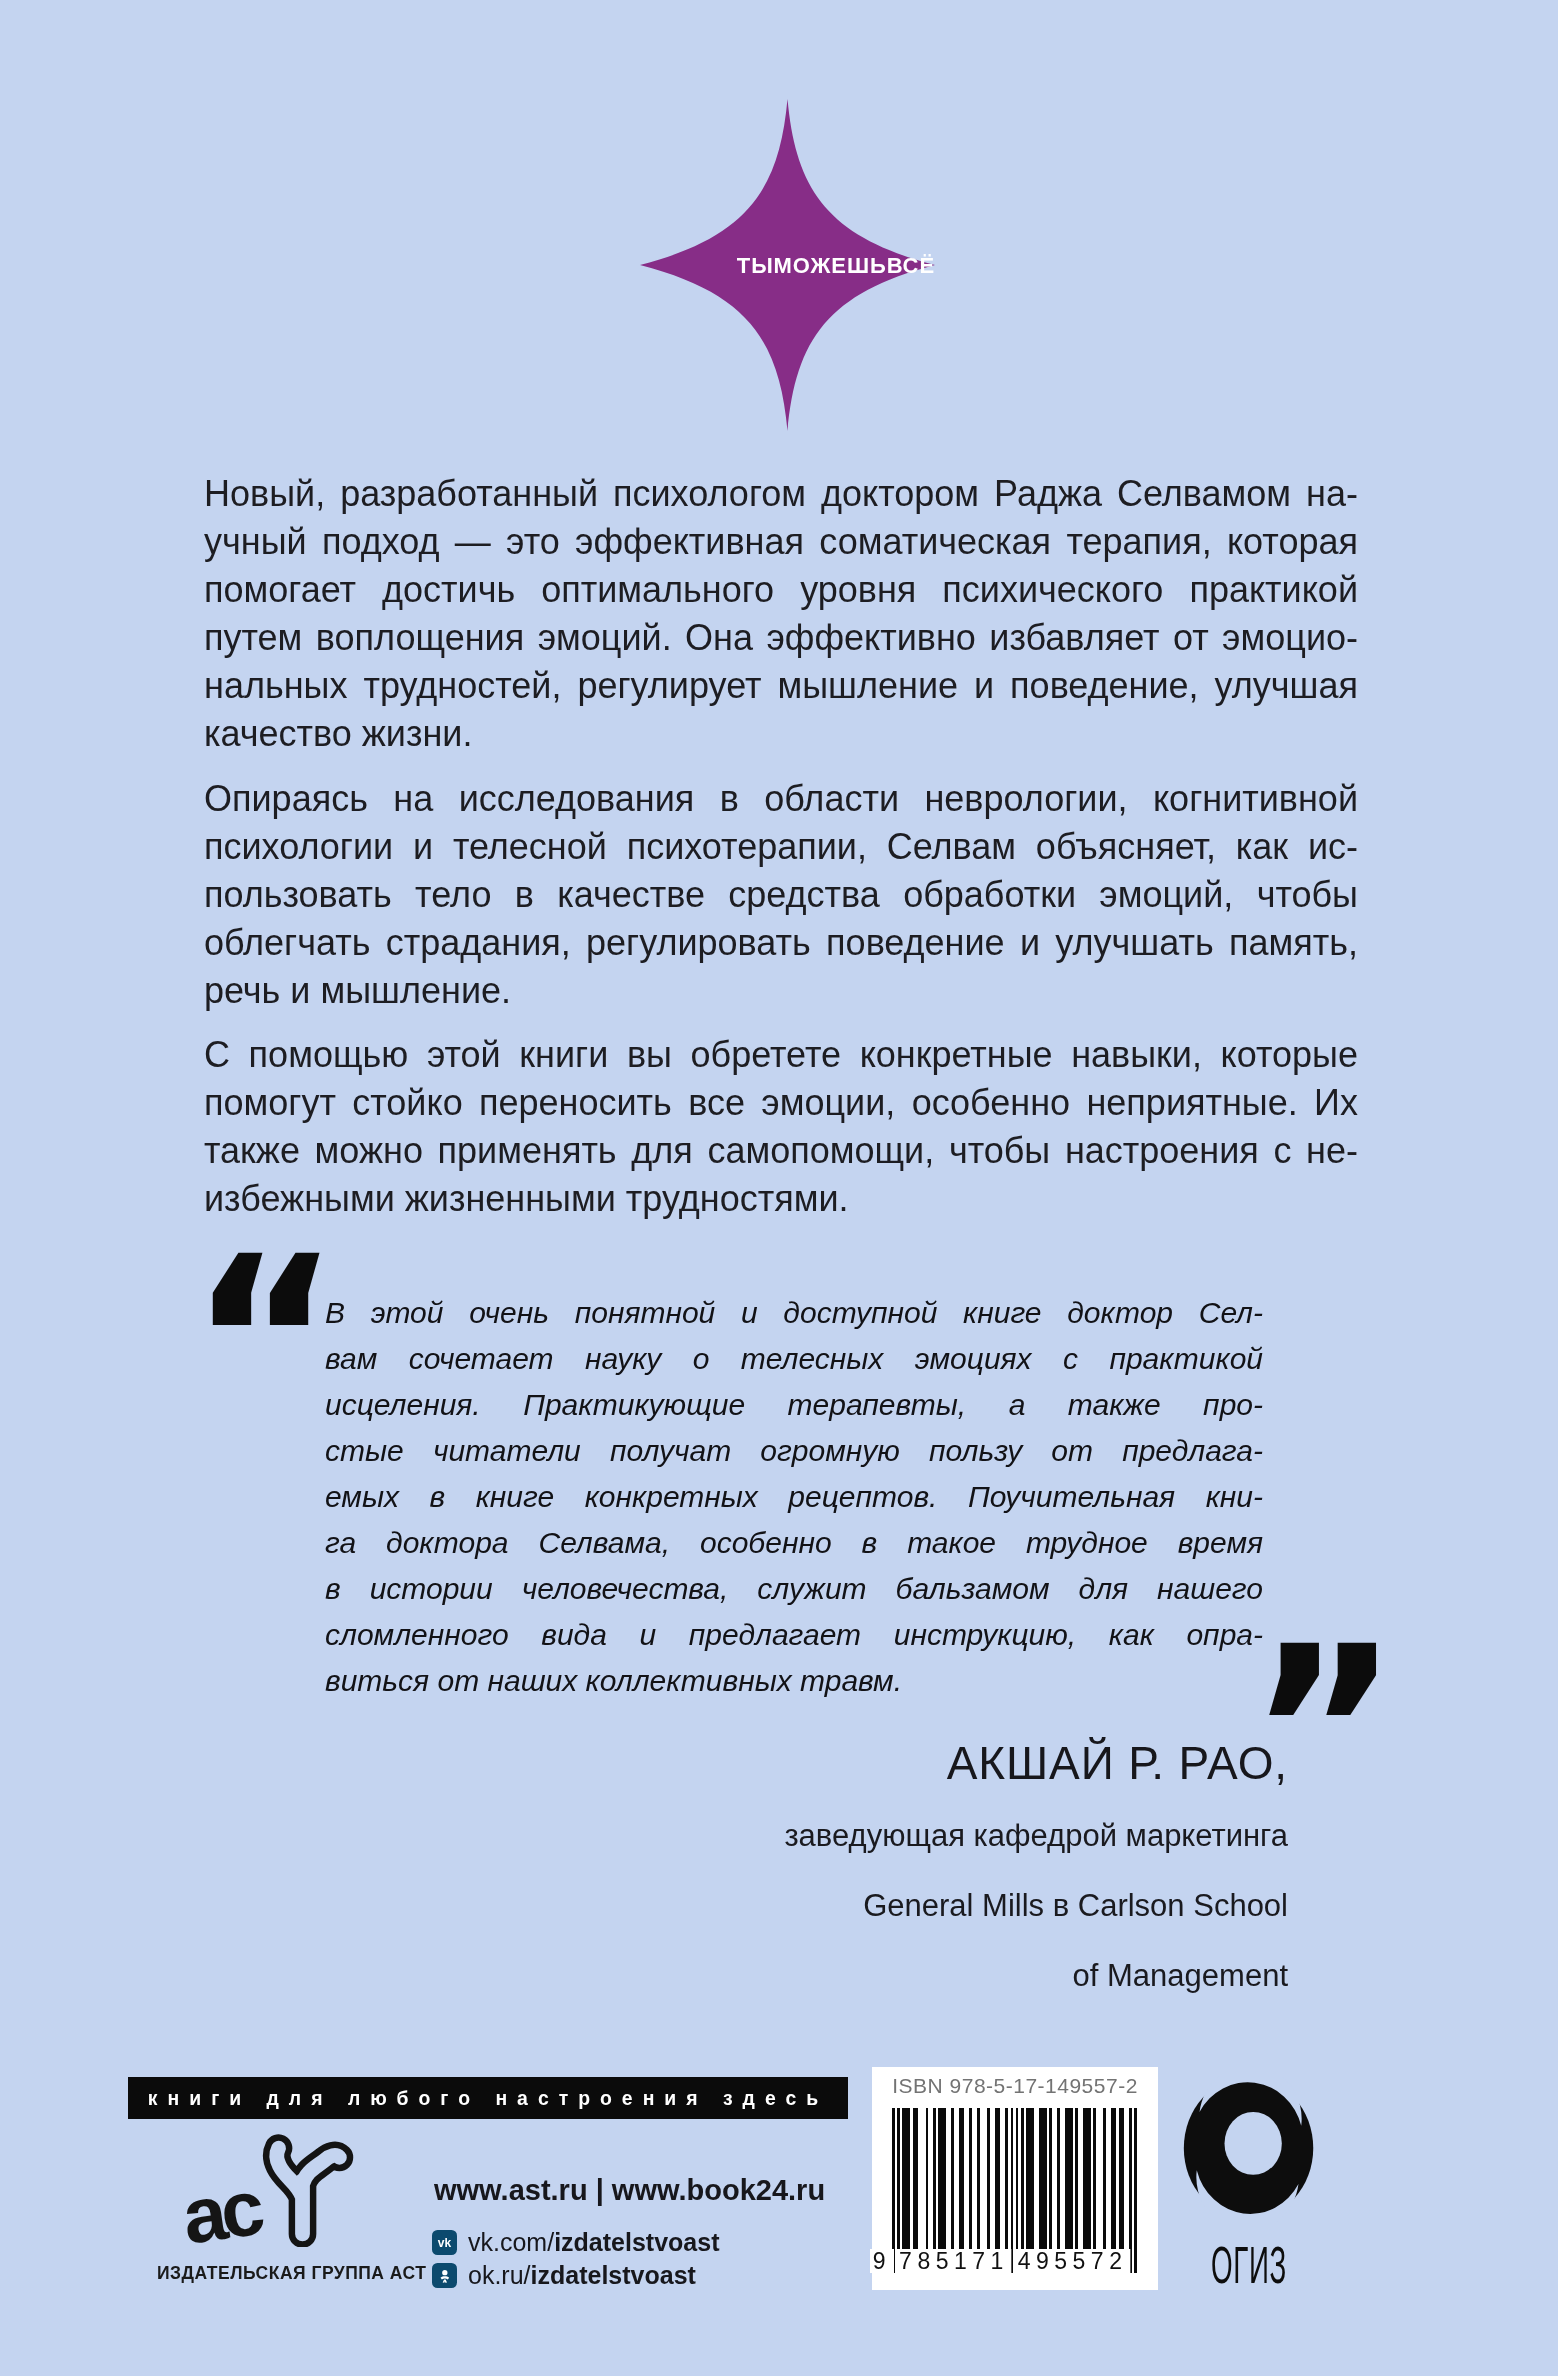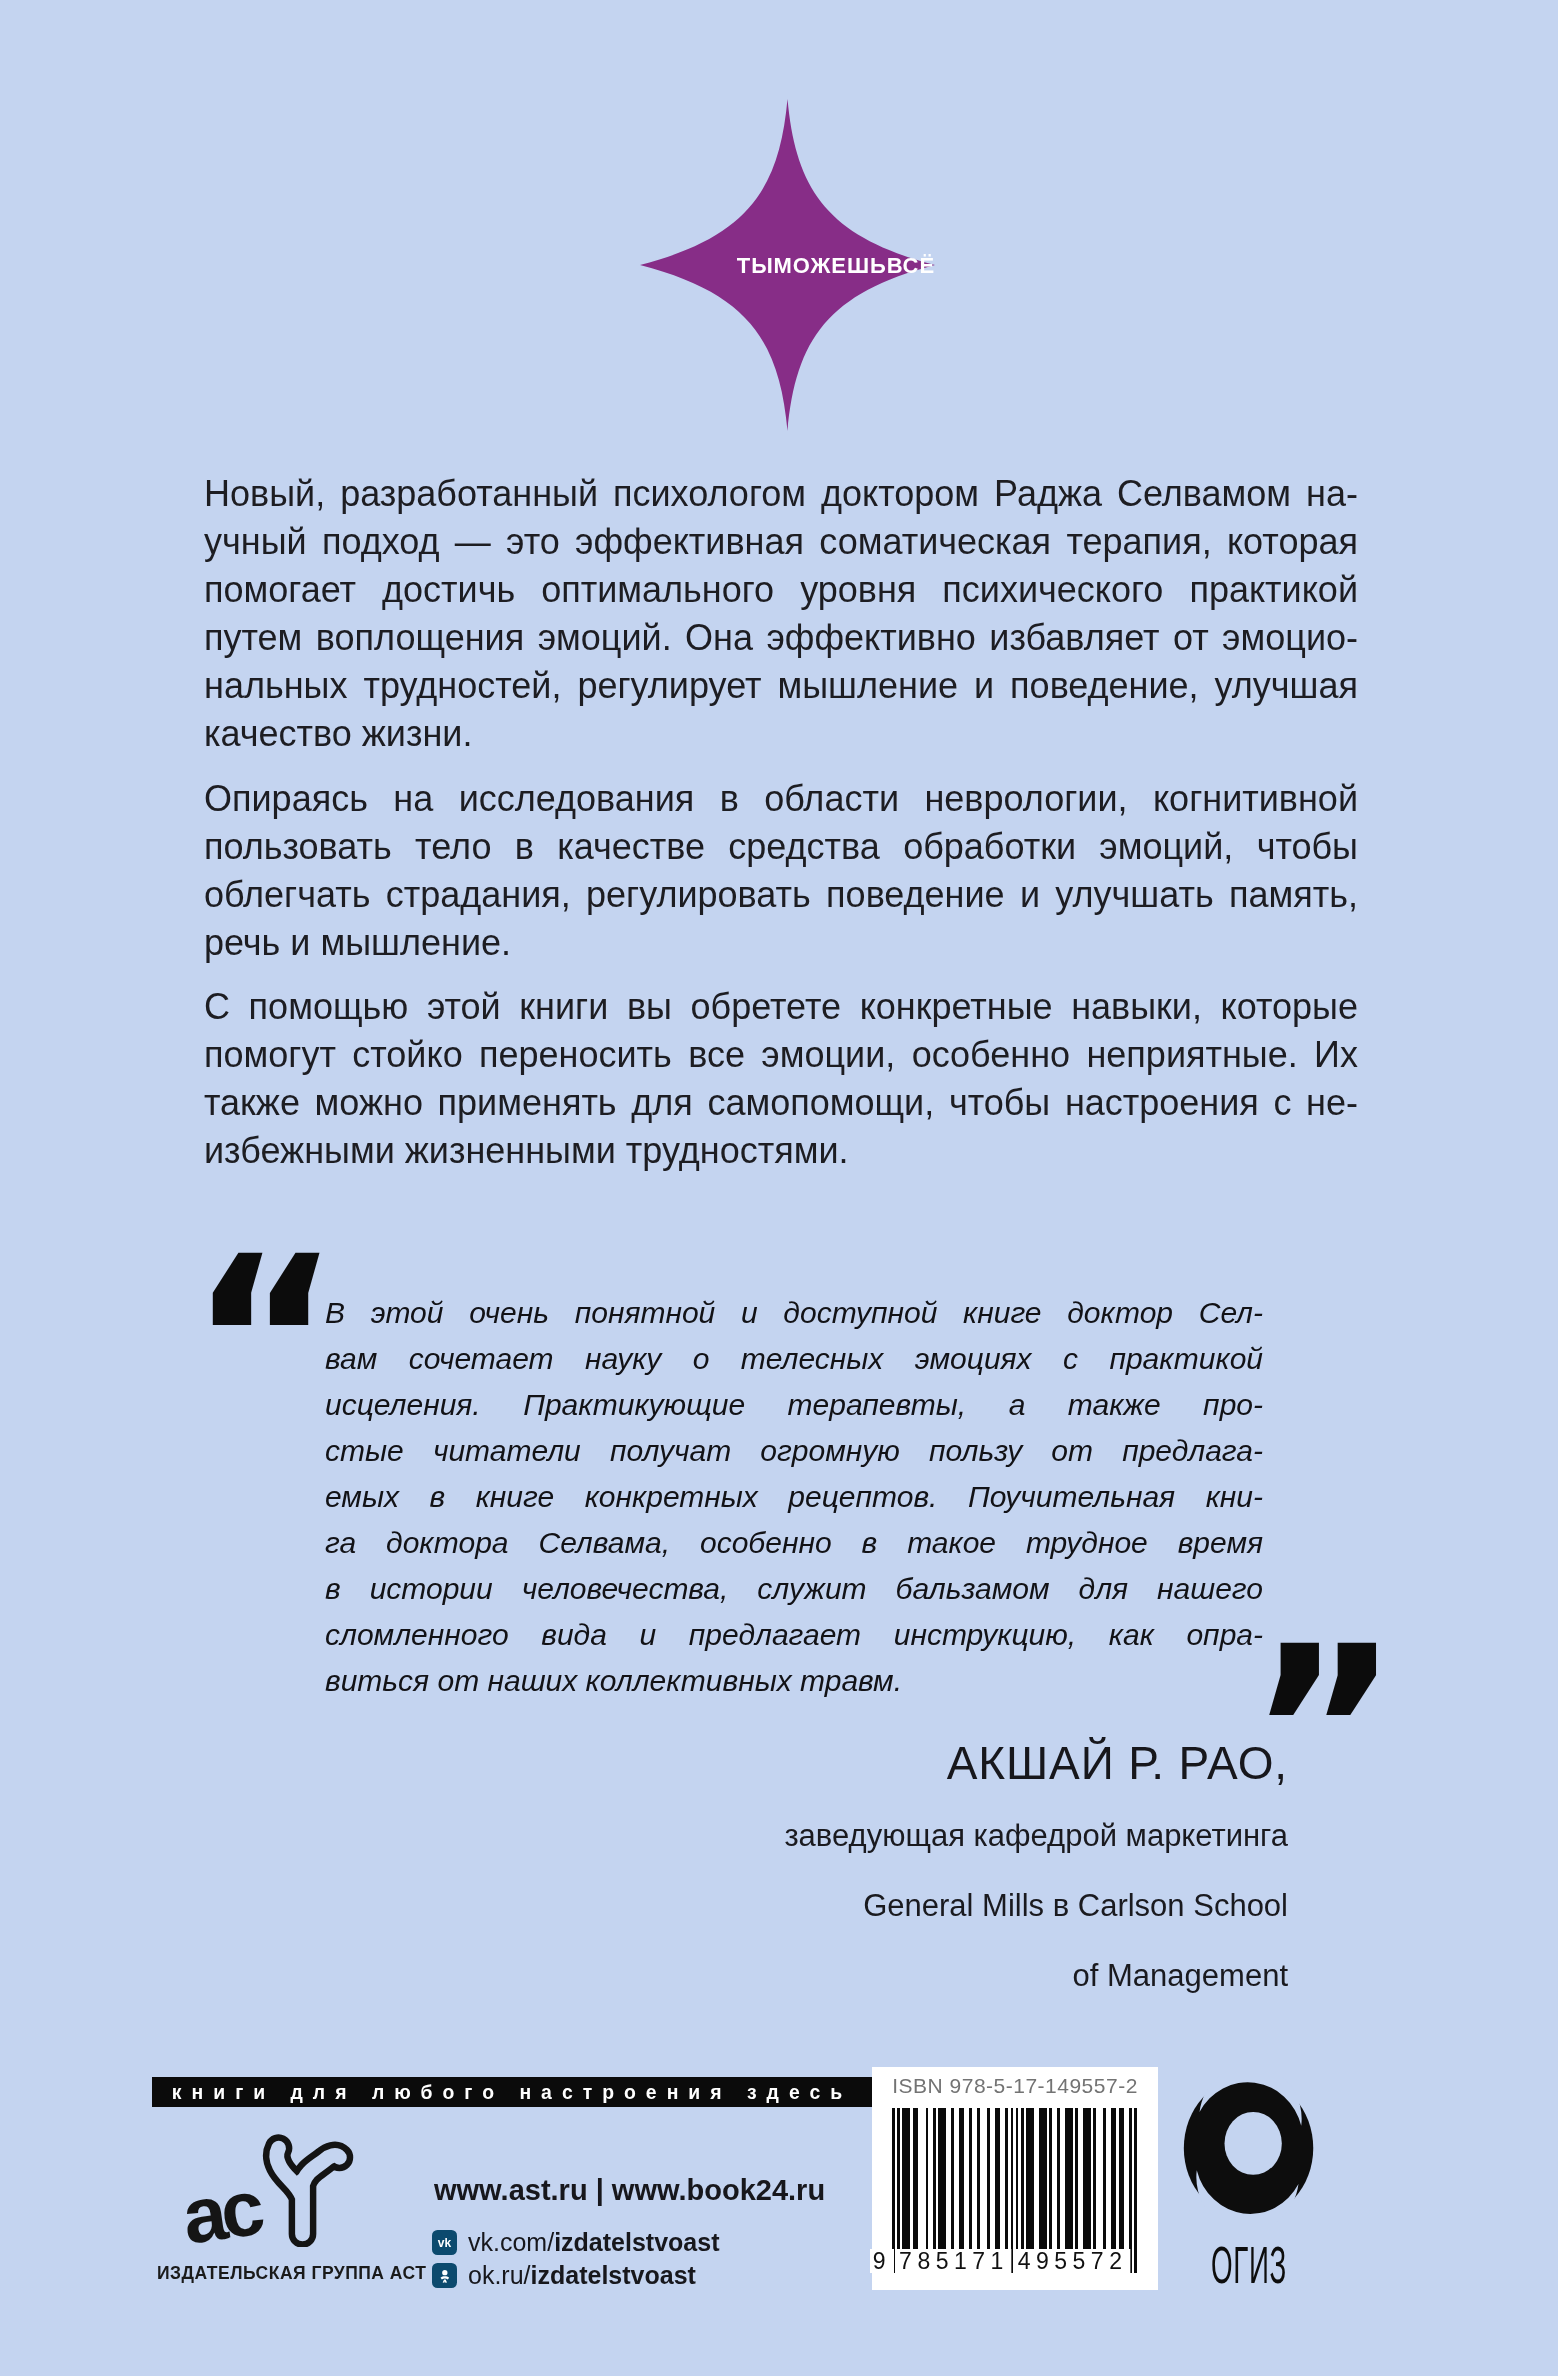--- a/index.html
+++ b/index.html
@@ -47,21 +47,21 @@
     position:absolute;left:325px;top:1290px;width:938px;
     font-size:30px;line-height:46px;font-style:italic;color:#121216;
   }
   
   .attribution{position:absolute;right:271px;top:1737px;text-align:right;}
   .attribution .name{font-size:46px;line-height:52px;letter-spacing:0.9px;color:#17171c;}
   .attribution .roles{margin-top:24px;font-size:31px;line-height:46px;color:#1a1a1f;}
   .rlines .jline{text-align:right;margin-top:24px;}
   
   .banner{
-    position:absolute;left:152px;top:2077px;width:720px;height:30px;
+    position:absolute;left:128px;top:2077px;width:720px;height:42px;
     background:#0b0b0b;color:var(--white);
     display:flex;align-items:center;justify-content:center;
     font-size:19.4px;font-weight:bold;letter-spacing:10px;white-space:nowrap;
   }
   .ast-logo{position:absolute;left:157px;top:2119px;width:240px;height:175px;}
   .ast-cactus{position:absolute;left:92px;top:5.5px;width:107px;height:122px;}
   .ast-letters{
     position:absolute;left:26px;top:48px;
     font-size:78px;font-weight:bold;letter-spacing:-5.5px;
     transform:rotate(-8deg);color:#151515;
@@ -132,20 +132,21 @@
     <div class="jpar">
         <div class="jline">Новый, разработанный психологом доктором Раджа Селвамом на-</div>
         <div class="jline">учный подход — это эффективная соматическая терапия, которая</div>
         <div class="jline">помогает достичь оптимального уровня психического практикой</div>
         <div class="jline">путем воплощения эмоций. Она эффективно избавляет от эмоцио-</div>
         <div class="jline">нальных трудностей, регулирует мышление и поведение, улучшая</div>
         <div class="jline">качество жизни.</div>
       </div>
     <div class="jpar">
         <div class="jline">Опираясь на исследования в области неврологии, когнитивной</div>
+        <div class="jline">психологии и телесной психотерапии, Селвам объясняет, как ис-</div>
         <div class="jline">пользовать тело в качестве средства обработки эмоций, чтобы</div>
         <div class="jline">облегчать страдания, регулировать поведение и улучшать память,</div>
         <div class="jline">речь и мышление.</div>
       </div>
     <div class="jpar">
         <div class="jline">С помощью этой книги вы обретете конкретные навыки, которые</div>
         <div class="jline">помогут стойко переносить все эмоции, особенно неприятные. Их</div>
         <div class="jline">также можно применять для самопомощи, чтобы настроения с не-</div>
         <div class="jline">избежными жизненными трудностями.</div>
       </div>

